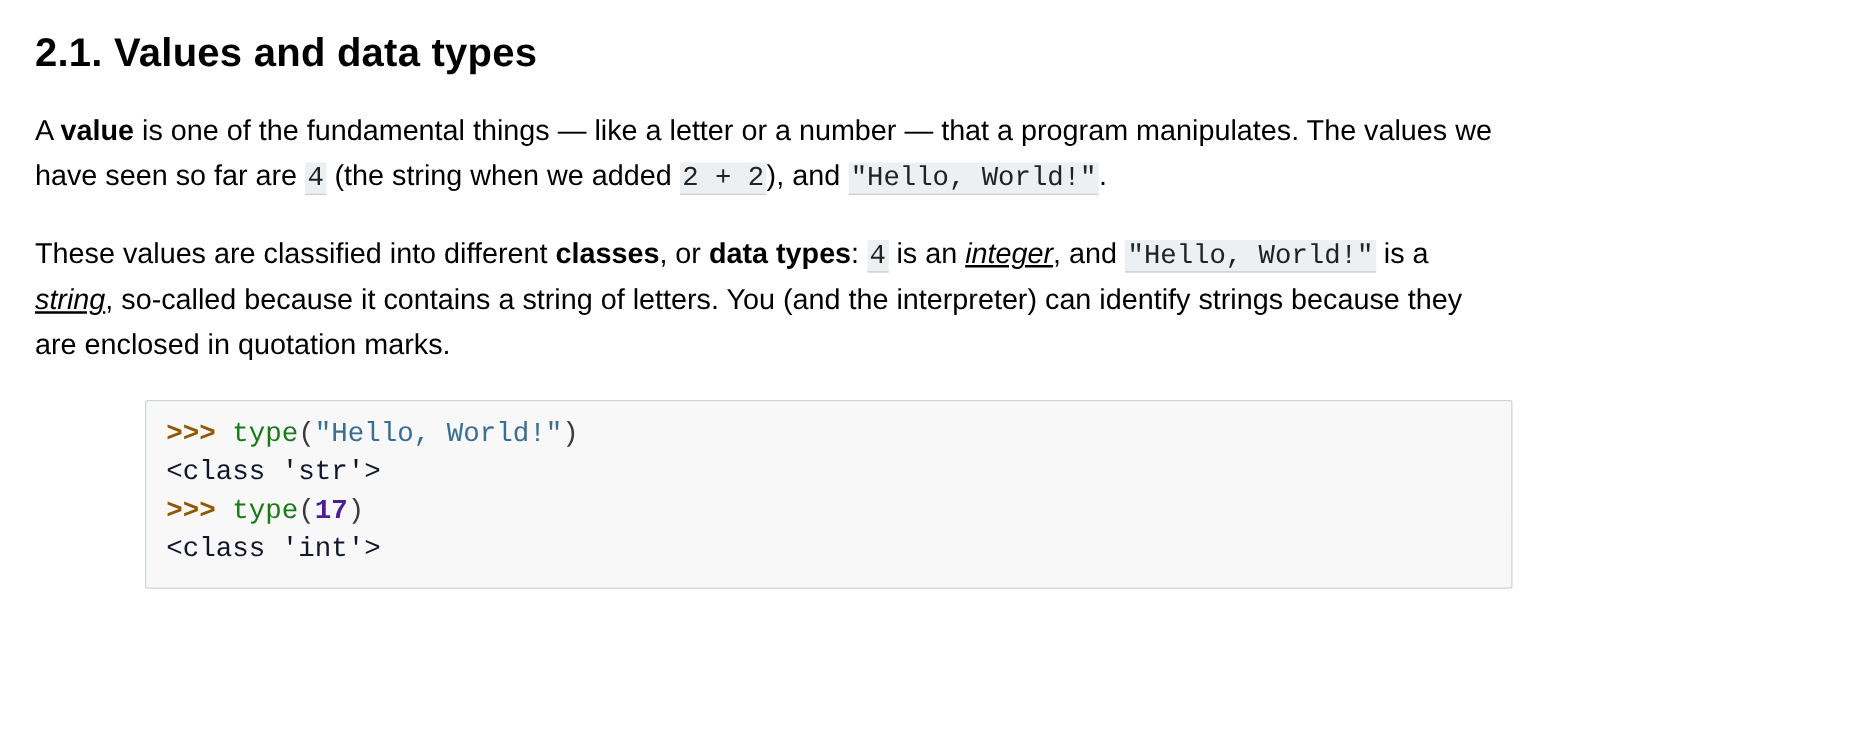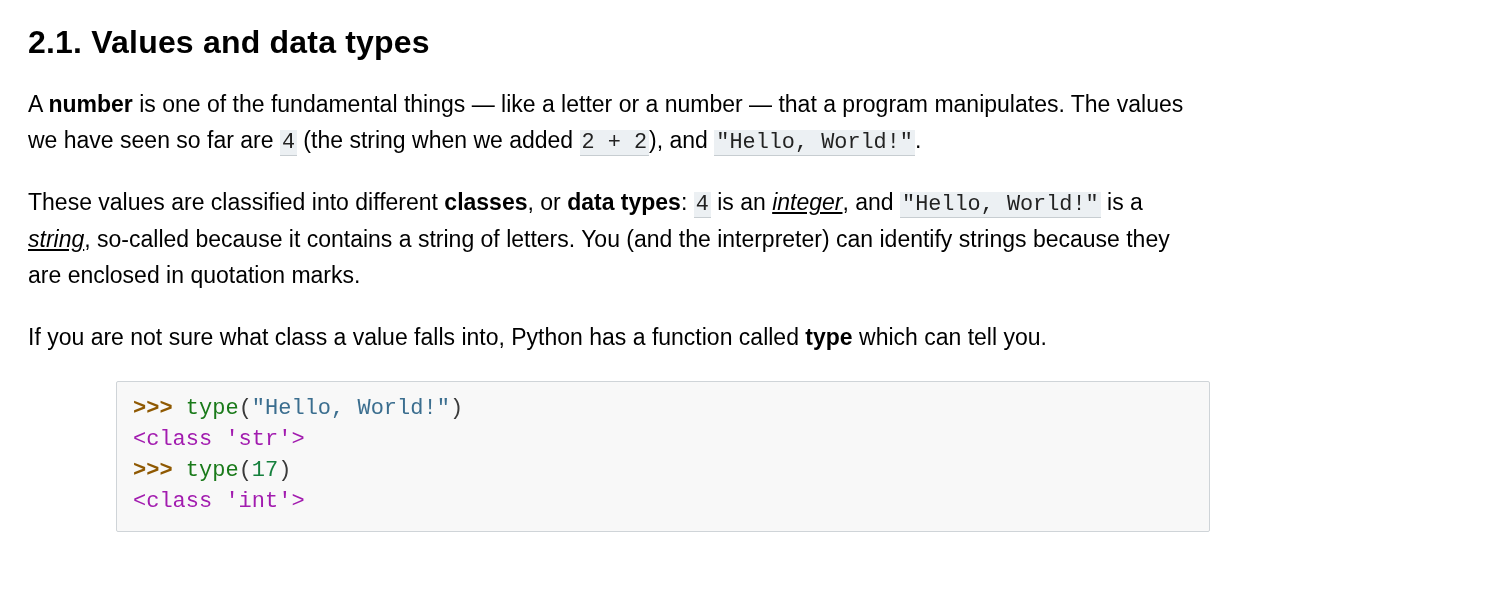--- a/index.html
+++ b/index.html
@@ -48,40 +48,37 @@
     font-size: 22px;
     line-height: 1.4;
     color: #414141;
     white-space: pre;
     overflow-x: auto;
   }
   .tok-prompt { color: #8f5902; font-weight: 700; }
   .tok-func   { color: #1a7a1a; }
   .tok-punc   { color: #3a3a3a; }
   .tok-str    { color: #3b6e8f; }
-  .tok-num    { color: #15803d; }
-  .tok-out    { color: #a21caf; }
+  .tok-num    { color: #4c1d95; font-weight: bold; }
+  .tok-out    { color: #0f172a; }
 </style>
 </head>
 <body>
 
 <div class="page">
 
   <h2 class="section-title">2.1. Values and data types</h2>
 
   <p class="body">
-    <span>A </span><strong>number</strong><span> is one of the fundamental things — like a letter or a number — that a program manipulates. The values we have seen so far are </span><span class="ilc">4</span><span> (the string when we added </span><span class="ilc">2 + 2</span><span>), and </span><span class="ilc">"Hello, World!"</span><span>.</span>
+    <span>A </span><strong>value</strong><span> is one of the fundamental things — like a letter or a number — that a program manipulates. The values we have seen so far are </span><span class="ilc">4</span><span> (the string when we added </span><span class="ilc">2 + 2</span><span>), and </span><span class="ilc">"Hello, World!"</span><span>.</span>
   </p>
 
   <p class="body">
     <span>These values are classified into different </span><strong>classes</strong><span>, or </span><strong>data types</strong><span>: </span><span class="ilc">4</span><span> is an </span><em>integer</em><span>, and </span><span class="ilc">"Hello, World!"</span><span> is a </span><em>string</em><span>, so-called because it contains a string of letters. You (and the interpreter) can identify strings because they are enclosed in quotation marks.</span>
   </p>
 
-  <p class="body">
-    <span>If you are not sure what class a value falls into, Python has a function called </span><strong>type</strong><span> which can tell you.</span>
-  </p>
 
   <div class="codeblock"><span class="tok-prompt">&gt;&gt;&gt; </span><span class="tok-func">type</span><span class="tok-punc">(</span><span class="tok-str">"Hello, World!"</span><span class="tok-punc">)</span>
 <span class="tok-out">&lt;class 'str'&gt;</span>
 <span class="tok-prompt">&gt;&gt;&gt; </span><span class="tok-func">type</span><span class="tok-punc">(</span><span class="tok-num">17</span><span class="tok-punc">)</span>
 <span class="tok-out">&lt;class 'int'&gt;</span></div>
 
 </div>
 
 </body></html>

